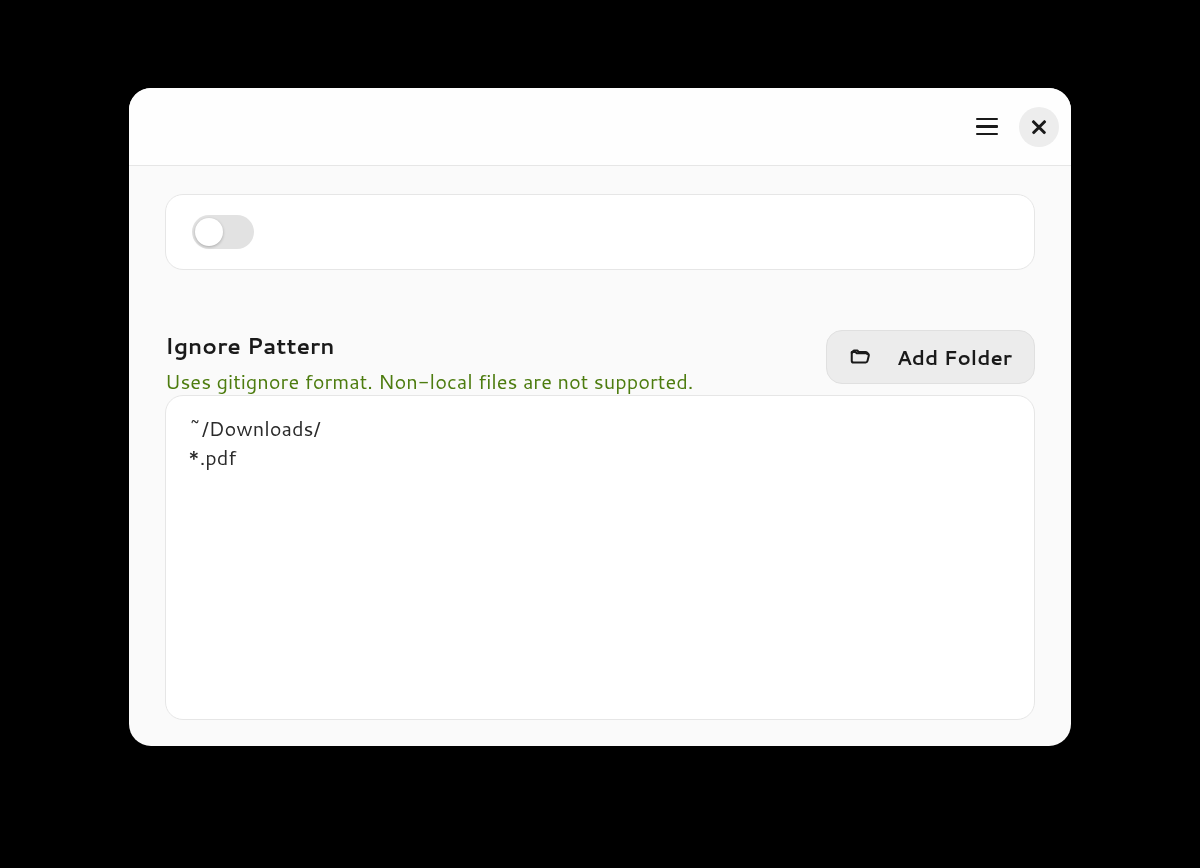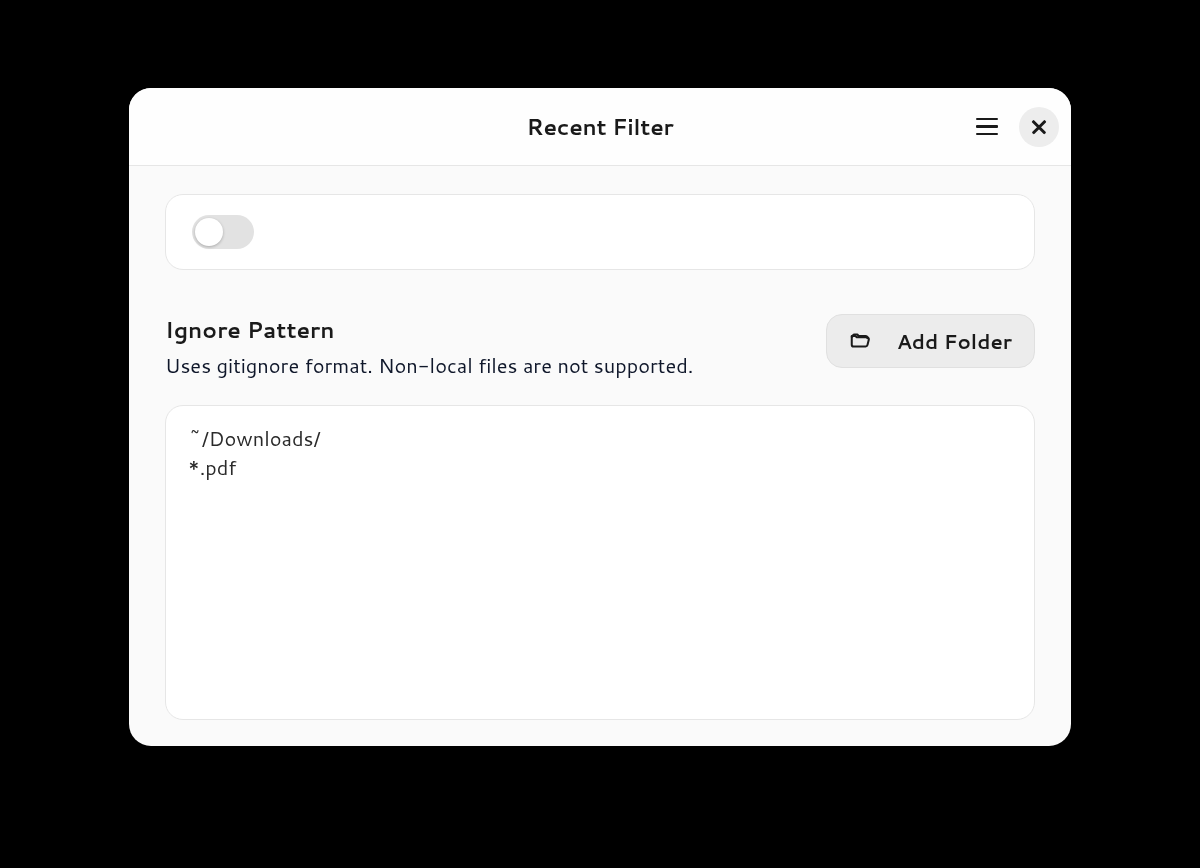--- a/index.html
+++ b/index.html
@@ -132,55 +132,54 @@
     left: 3px;
     top: 3px;
     width: 28px;
     height: 28px;
     background: #fff;
     border-radius: 50%;
     box-shadow: 0 1px 3px rgba(0,0,0,0.25);
   }
 
   .section-header {
-    margin-top: 44px;
+    margin-top: 60px;
     display: flex;
     align-items: flex-start;
     justify-content: space-between;
     gap: 16px;
   }
   .section-text .section-title {
     font-size: 22px;
     font-weight: 700;
     color: #1a1a1a;
     margin-bottom: 6px;
   }
   .section-text .section-sub {
     font-size: 20px;
-    color: #0f172a;
+    color: #4d7c0f;
   }
 
   .pill-btn {
     display: inline-flex;
     align-items: center;
     gap: 26px;
     padding: 12px 22px;
     background: #ececec;
     border: 1px solid #e0e0e0;
     border-radius: 16px;
     font-size: 20px;
     font-weight: 700;
     color: #1a1a1a;
     cursor: pointer;
     white-space: nowrap;
   }
   .pill-btn svg { width: 22px; height: 22px; }
 
   .textarea-card {
-    margin-top: 26px;
     flex: 1;
     background: #fff;
     border: 1px solid #e6e6e6;
     border-radius: 18px;
     padding: 18px 22px;
   }
   .textarea-card textarea {
     width: 100%;
     height: 100%;
     border: none;
@@ -193,21 +192,20 @@
     background: transparent;
   }
 </style>
 </head>
 <body>
 
 <div class="stage">
   <div class="window">
 
     <div class="titlebar">
-      <div class="title">Recent Filter</div>
       <div class="tb-controls">
         <div class="icon-btn">
           <div class="hamburger">
             <span></span>
               <span></span>
               <span></span>
           </div>
         </div>
         <div class="icon-btn close">
           <div class="x-shape"></div>

